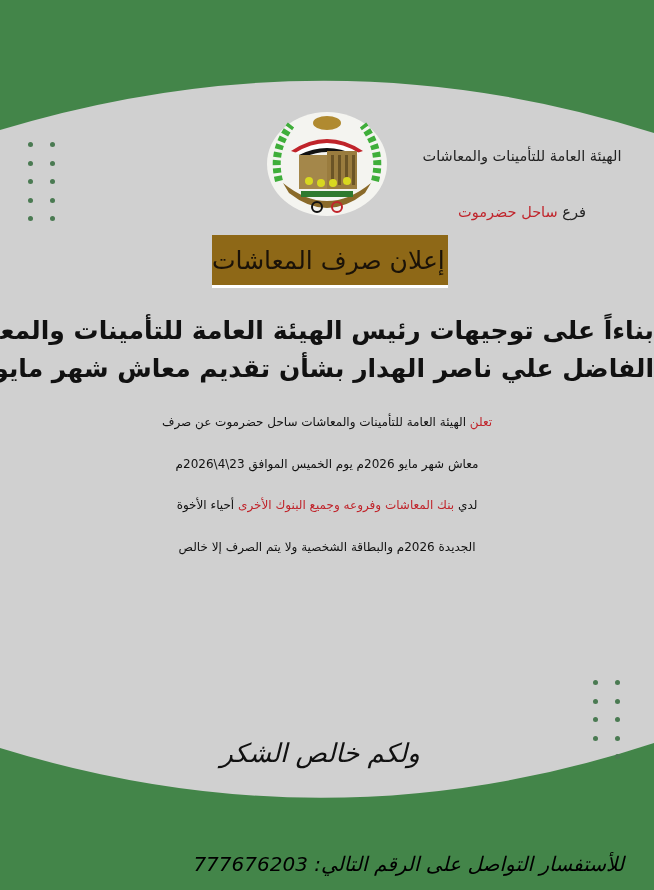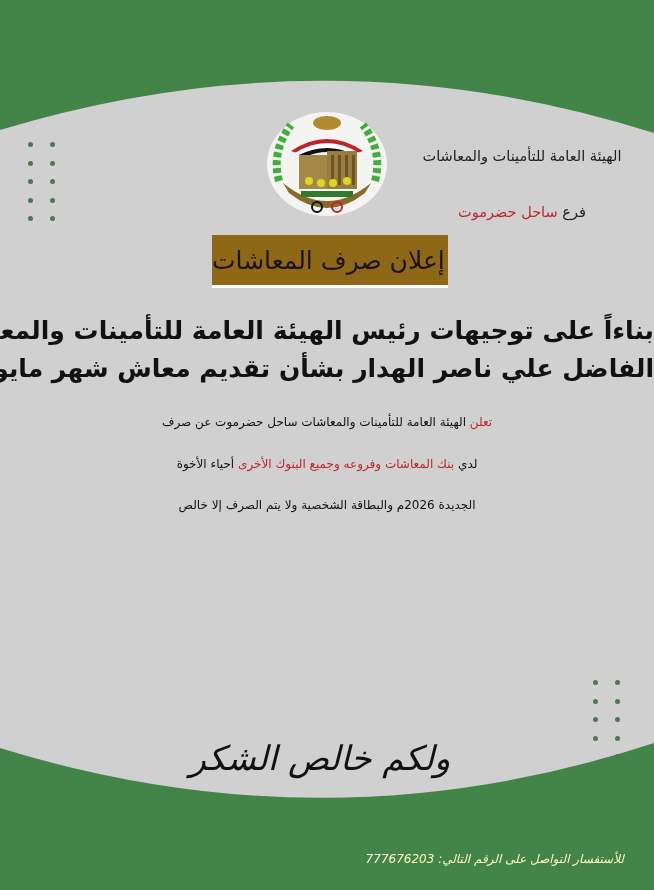--- a/index.html
+++ b/index.html
@@ -21,23 +21,23 @@
     .red { color: #c0242b; }
 
     .banner { position: absolute; left: 212px; top: 235px; width: 236px; height: 53px; background: #8e6817; border-bottom: 3px solid #ffffff; display: flex; align-items: center; justify-content: flex-end; }
     .banner-text { font-size: 25px; color: #1a1208; white-space: nowrap; }
 
     .para { position: absolute; left: 0; width: 654px; text-align: center; color: #111; }
     .bold-para { top: 312px; font-weight: bold; font-size: 25px; line-height: 38px; }
     .body-para { top: 402px; font-size: 12px; line-height: 41.5px; }
     .line { display: block; white-space: nowrap; }
 
-    .signoff { position: absolute; left: 180px; top: 738px; width: 280px; text-align: center; font-family: "DejaVu Serif", serif; font-size: 34px; color: #111; font-style: italic; }
+    .signoff { position: absolute; left: 180px; top: 738px; width: 280px; text-align: center; font-family: "DejaVu Serif", serif; font-size: 26px; color: #111; font-style: italic; }
 
-    .contact { position: absolute; right: 30px; top: 852px; font-size: 12px; color: #fef9c3; white-space: nowrap; font-style: italic; }
+    .contact { position: absolute; right: 30px; top: 852px; font-size: 20px; color: #000000; white-space: nowrap; font-style: italic; }
   </style>
 </head>
 <body>
 
 <svg class="bg-svg" viewBox="0 0 654 890" xmlns="http://www.w3.org/2000/svg">
   <rect x="0" y="0" width="654" height="890" fill="#438549"></rect>
   <path d="M0,130 Q330,30 654,133 L654,743 Q330,850 0,748 Z" fill="#d0d0d0"></path>
 </svg>
 
 <div class="dots dots-left">
@@ -109,20 +109,21 @@
   <span class="banner-text">إعلان صرف المعاشات</span>
 </div>
 
 <div class="para bold-para">
   <span class="line">بناءاً على توجيهات رئيس الهيئة العامة للتأمينات والمعاشات الأستاذ</span>
   <span class="line">الفاضل علي ناصر الهدار بشأن تقديم معاش شهر مايو 2026م وبهذا :</span>
 </div>
 
 <div class="para body-para">
   <span class="line"><span class="red">تعلن</span><span> الهيئة العامة للتأمينات والمعاشات ساحل حضرموت عن صرف</span></span>
+  <span class="line">معاش شهر مايو 2026م  يوم الخميس الموافق 23\4\2026م</span>
   <span class="line"><span>لدي </span><span class="red">بنك المعاشات وفروعه وجميع البنوك الأخرى</span><span> أحياء الأخوة</span></span>
   <span class="line">الجديدة 2026م والبطاقة الشخصية ولا يتم الصرف إلا خالص</span>
 </div>
 
 <div class="signoff">ولكم خالص الشكر</div>
 
 <div class="contact">
   <span>للأستفسار التواصل على الرقم التالي:</span>
   <span>777676203</span>
 </div>

